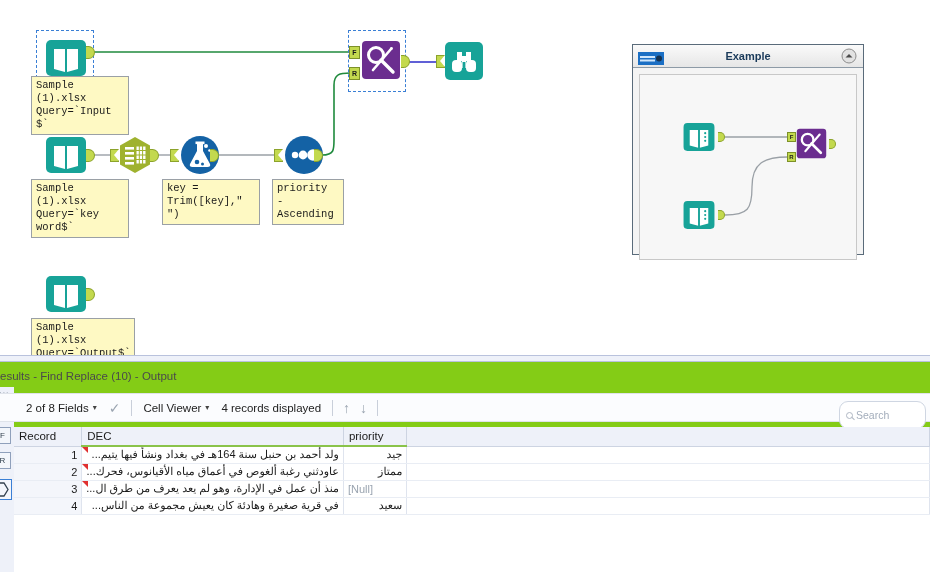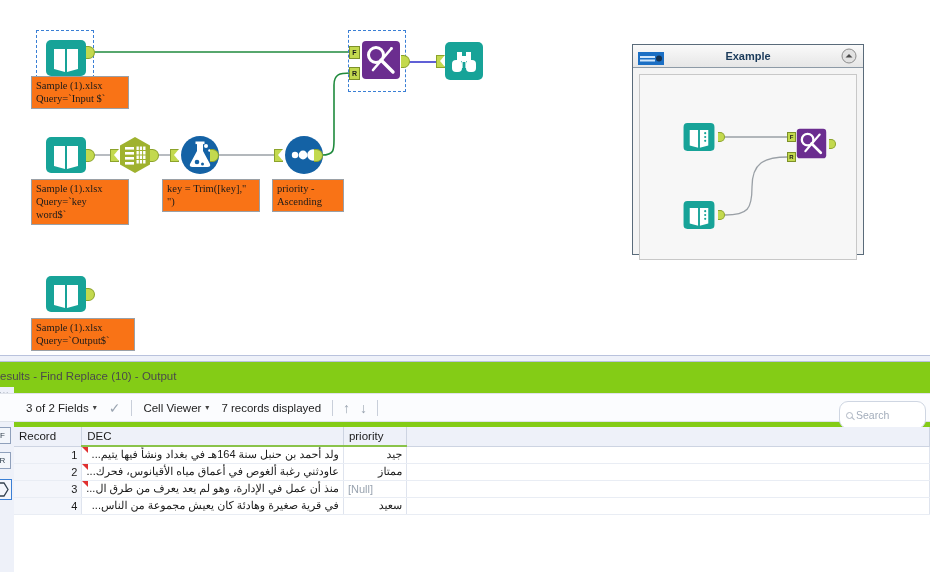--- a/index.html
+++ b/index.html
@@ -26,27 +26,27 @@
   .selected {
     position: absolute;
     border: 1px dashed #3a7fd5;
     background: transparent;
   }
 
   
   .annot {
     position: absolute;
     border: 1px solid #9aa0a6;
-    background: #f97316;
+    background: #fef9c3;
     font-size: 10.5px;
     line-height: 13px;
     color: #1b1b1b;
     padding: 2px 4px 3px 4px;
     white-space: pre-line;
-    font-family: Liberation Serif, serif;
+    font-family: Liberation Mono, monospace;
   }
 
   
   .anchor {
     position: absolute;
     width: 9px; height: 13px;
     background: #c3d94e;
     border: 1px solid #8ca32b;
   }
   .anchor.out { border-radius: 0 7px 7px 0; border-left: none; }
@@ -436,32 +436,32 @@
       <div style="position:absolute;left:-7px;top:92px;width:19px;height:21px;border:1.5px solid #3a7fd5;background:#f3f6fb;">
         <svg width="14" height="17" viewBox="0 0 14 17" style="margin:1px 0 0 2px;">
           <polygon points="1,2 8,2 12,8.5 8,15 1,15" fill="none" stroke="#33414f" stroke-width="1.3"></polygon>
         </svg>
       </div>
     </div>
 
     <div id="results-toolbar">
       <div style="width:20px;"></div>
       <div class="tb-item">
-        <span>3 of 2 Fields</span>
+        <span>2 of 8 Fields</span>
         <span class="caret">▾</span>
       </div>
       <div class="tb-item">
         <span class="check">✓</span>
       </div>
       <div class="tb-sep"></div>
       <div class="tb-item">
         <span>Cell Viewer</span>
         <span class="caret">▾</span>
       </div>
-      <div class="tb-item">7 records displayed</div>
+      <div class="tb-item">4 records displayed</div>
       <div class="tb-sep"></div>
       <span class="arrow">↑</span>
       <span class="arrow">↓</span>
       <div class="tb-sep"></div>
 
       <div id="search-box">
         <span class="mag"></span>
         <span>Search</span>
       </div>
     </div>

